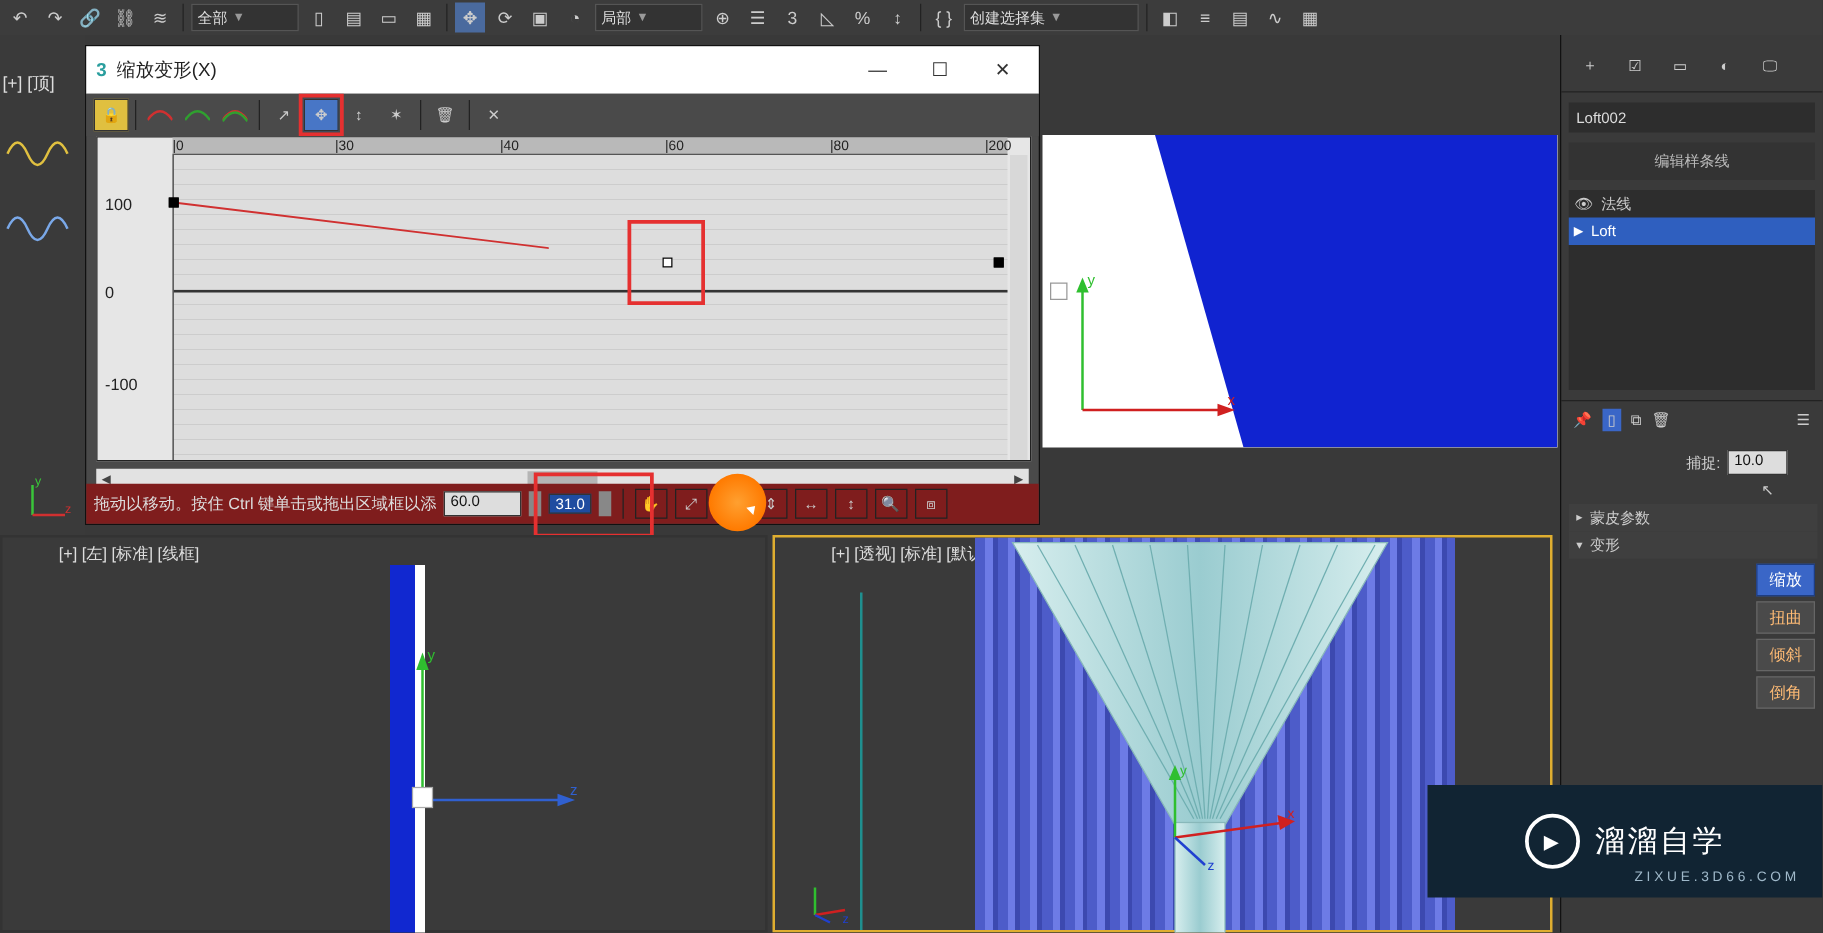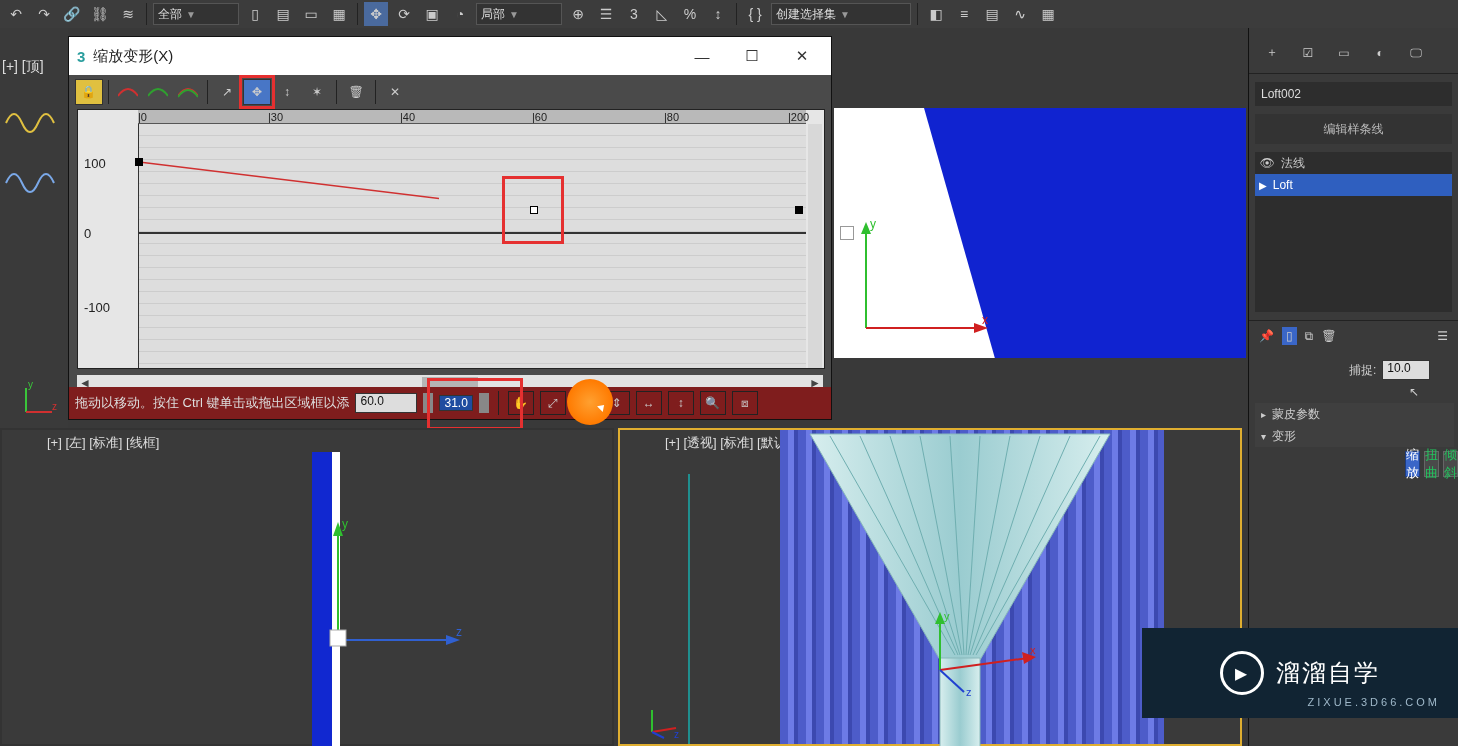--- a/index.html
+++ b/index.html
@@ -135,22 +135,22 @@
   .tri { font-size:10px;}
   .cp-tool-row { display:flex; gap:8px; padding:6px 10px; align-items:center; border-top:1px solid #222;}
   .cp-scroll {
     flex:1; overflow:hidden; padding:4px 4px 0 6px;
   }
   .lblrow { display:flex; align-items:center; gap:6px; height:22px; padding-left:8px;}
   .radio { width:12px; height:12px; border-radius:50%; border:1px solid #999; background:#333; display:inline-block;}
   .radio.on { background:#bbb;}
   .rollout { display:flex; align-items:center; gap:6px; height:22px; padding:2px 6px; background:#3f3f3f;}
   .rollout .tri { color:#ccc;}
-  .deform-btns { display:flex; flex-direction:row; gap:4px; padding:4px 2px 4px 150px;}
-  .dbtn { height:26px; background:#4a4a4a; border:1px solid #666; display:flex; align-items:center; justify-content:center; color:#22c55e; font-size:13px;}
+  .deform-btns { display:flex; flex-direction:column; gap:4px; padding:4px 2px 4px 150px;}
+  .dbtn { height:26px; background:#4a4a4a; border:1px solid #666; display:flex; align-items:center; justify-content:center; color:#fdba74; font-size:13px;}
   .dbtn.act { background:#3a66c7; border:1px solid #1e3d80; color:#fff;}
 
   
   .vp { position:absolute; background:#3a3a3a; border:2px solid #333; }
   .vp-label { position:absolute; left:6px; top:4px; color:#ddd; font-size:13px;margin-left:39px;}
   .vp-persp { border:2px solid #dfae30; }
 
   
   .vp-topright {
     position:absolute; left:834px; top:108px; width:412px; height:250px;

